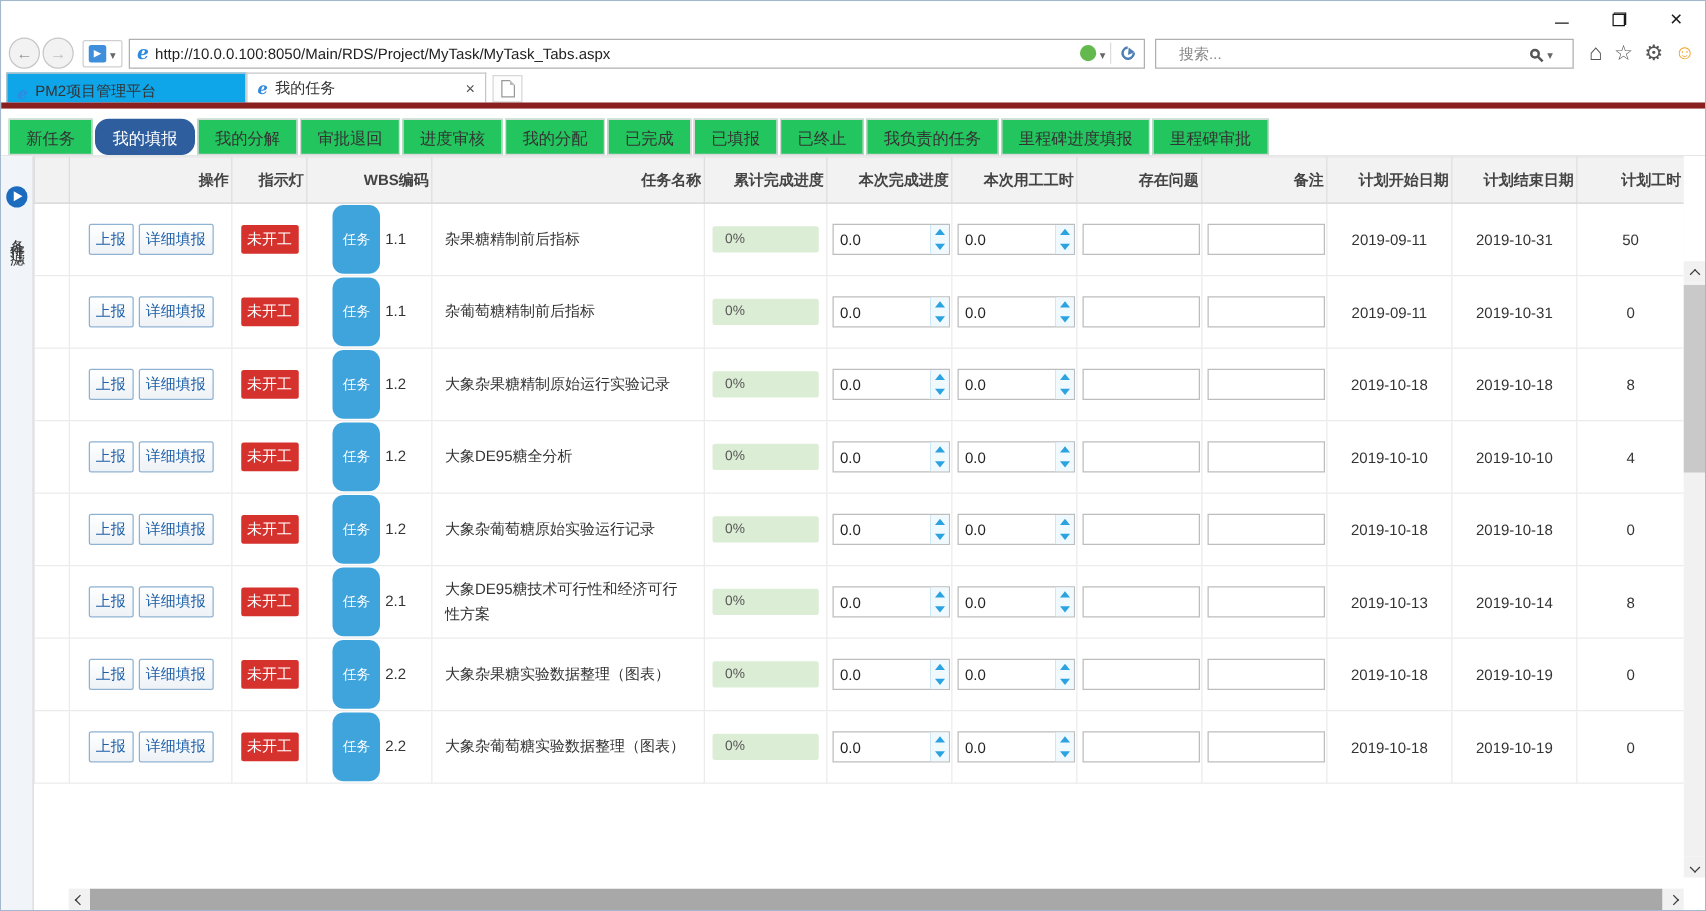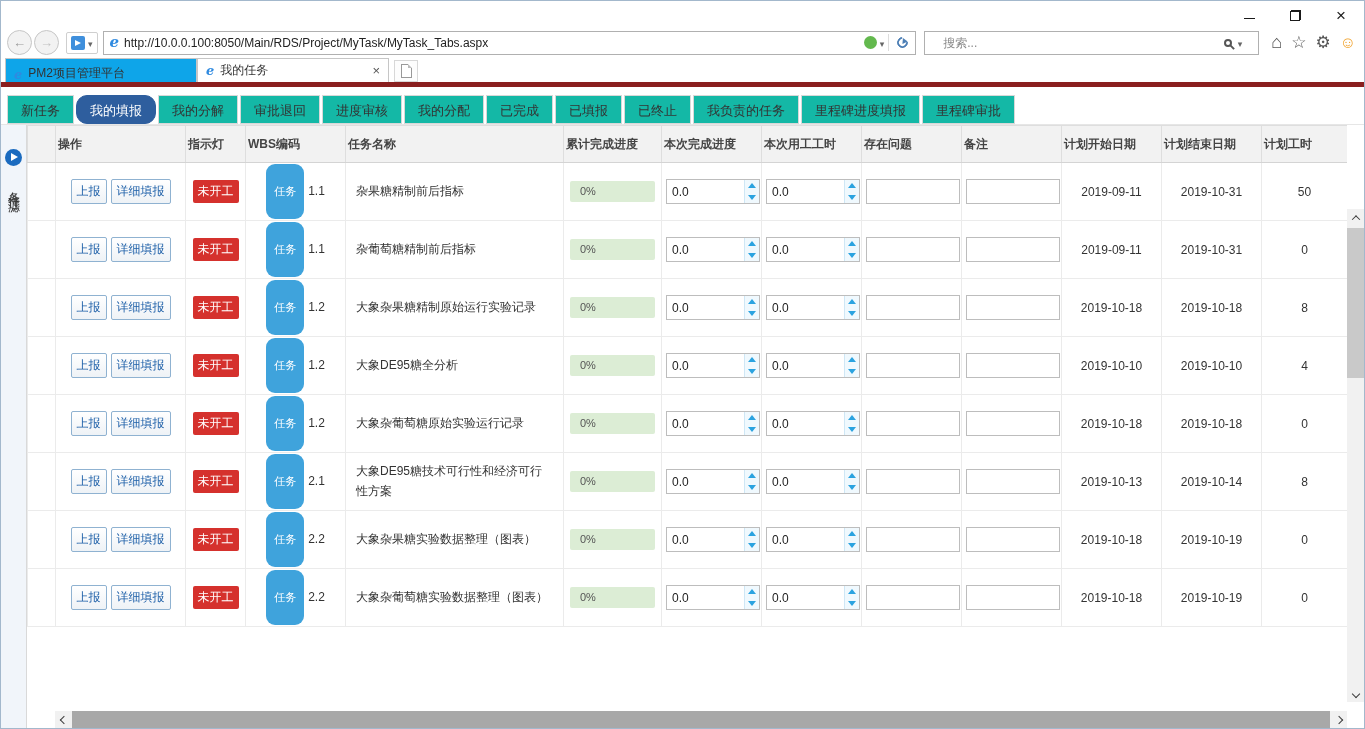--- a/index.html
+++ b/index.html
@@ -66,36 +66,36 @@
   .g-star-gold::before { content:"★"; color:#f5b81d; font-size:15px; }
   .fav-item { display:flex; align-items:center; gap:5px; height:22px; padding:0 9px; font-size:12px; color:#333; white-space:nowrap; }
   .icon-folder { width:16px; height:11px; background:#f7d56b; border:1px solid #d9b23f; border-radius:1px; position:relative; display:inline-block; margin-top:3px; }
   .icon-folder::before { content:""; position:absolute; top:-4px; left:-1px; width:7px; height:3px; background:#f7d56b; border:1px solid #d9b23f; border-bottom:none; border-radius:1px 1px 0 0; }
 
   .redline { height:5px; background:#8a1f1f; }
 
   
   .page { flex:1; display:flex; flex-direction:column; background:#fff; min-height:0; }
   .tabnav { display:flex; align-items:flex-end; padding:8px 0 0 6px; height:38px; border-bottom:1px solid #e6e6e6; }
-  .ptab { padding:0 13px; height:29px; line-height:29px; background:#14b8a6; border:1px solid #d8d8d8; margin-right:2px; font-size:13px; color:#333; white-space:nowrap; cursor:default; }
+  .ptab { padding:0 13px; height:29px; line-height:29px; background:#22c55e; border:1px solid #d8d8d8; margin-right:2px; font-size:13px; color:#333; white-space:nowrap; cursor:default; }
   .ptab.active { background:#2e5e9e; border-color:#2e5e9e; color:#fff;border-radius:11px; }
 
   .content { flex:1; display:flex; min-height:0; }
   .filter-strip { width:26px; border-right:1px solid #d9d9d9; background:#f1f5fa; display:flex; flex-direction:column; align-items:center; padding-top:24px; gap:16px; }
   .blue-circle { width:17px; height:17px; border-radius:50%; background:#1b6bbf; position:relative; display:inline-block; }
   .blue-circle::after { content:""; position:absolute; left:6px; top:4px; border-left:7px solid #fff; border-top:4.5px solid transparent; border-bottom:4.5px solid transparent; }
   .vtext { writing-mode:vertical-rl; font-size:12px; color:#333; letter-spacing:3px; }
 
   .main { flex:1; display:flex; flex-direction:column; min-width:0; }
   .toolbar { display:flex; justify-content:flex-end; gap:8px; padding:12px 10px 9px 0; }
   .tbtn { border:1px solid #4d82b8; background:#fff; color:#1c5fa0; font-size:12px; padding:5px 12px; border-radius:2px; font-family:inherit; white-space:nowrap; }
 
   .gridwrap { flex:1; overflow:hidden; }
   table.grid { border-collapse:collapse; table-layout:fixed; width:1320px; }
-  .grid th { background:#f2f2f2; border:1px solid #dedede; border-bottom:1px solid #d4d4d4; height:37px; font-size:12px; color:#444; font-weight:bold; text-align:left; padding:0 2px; }
+  .grid th { background:#f2f2f2; border:1px solid #dedede; border-bottom:1px solid #d4d4d4; height:37px; font-size:12px; color:#444; font-weight:bold; text-align:right; padding:0 2px; }
   .grid td { border:1px solid #ebebeb; height:58px; font-size:12px; color:#333; text-align:center; vertical-align:middle; padding:0 4px; overflow:hidden; }
   .grid td.tname { text-align:left; padding:0 10px; line-height:1.6; }
   .mini-btn { border:1px solid #8fb2d1; background:linear-gradient(#ffffff,#eef2f6); color:#1d5fa8; font-size:12px; padding:3px 5px; border-radius:2px; margin:0 2px; font-family:inherit; white-space:nowrap; }
   .status-badge { display:inline-block; background:#d5312d; color:#fff; font-size:12px; padding:3px 5px; border-radius:2px; }
   .task-pill { display:inline-block; background:#3fa3dc; color:#fff; font-size:11px; padding:20px 8px; border-radius:9px; margin-right:4px; }
   .progress { background:#dcedd5; height:21px; line-height:21px; text-align:left; padding-left:10px; color:#555; font-size:11px; border-radius:2px; margin:0 2px; }
   .numbox { position:relative; width:94px; height:25px; margin:0 auto; }
   .numbox input { width:100%; height:100%; border:1px solid #bdbdbd; padding:0 18px 0 5px; font-size:12px; font-family:inherit; color:#222; }
   .spin { position:absolute; right:1px; top:1px; bottom:1px; width:15px; display:flex; flex-direction:column; border-left:1px solid #cfe7f5; }
   .spin-up,.spin-down { flex:1; display:flex; align-items:center; justify-content:center; background:#f0f9fe; cursor:default; }

